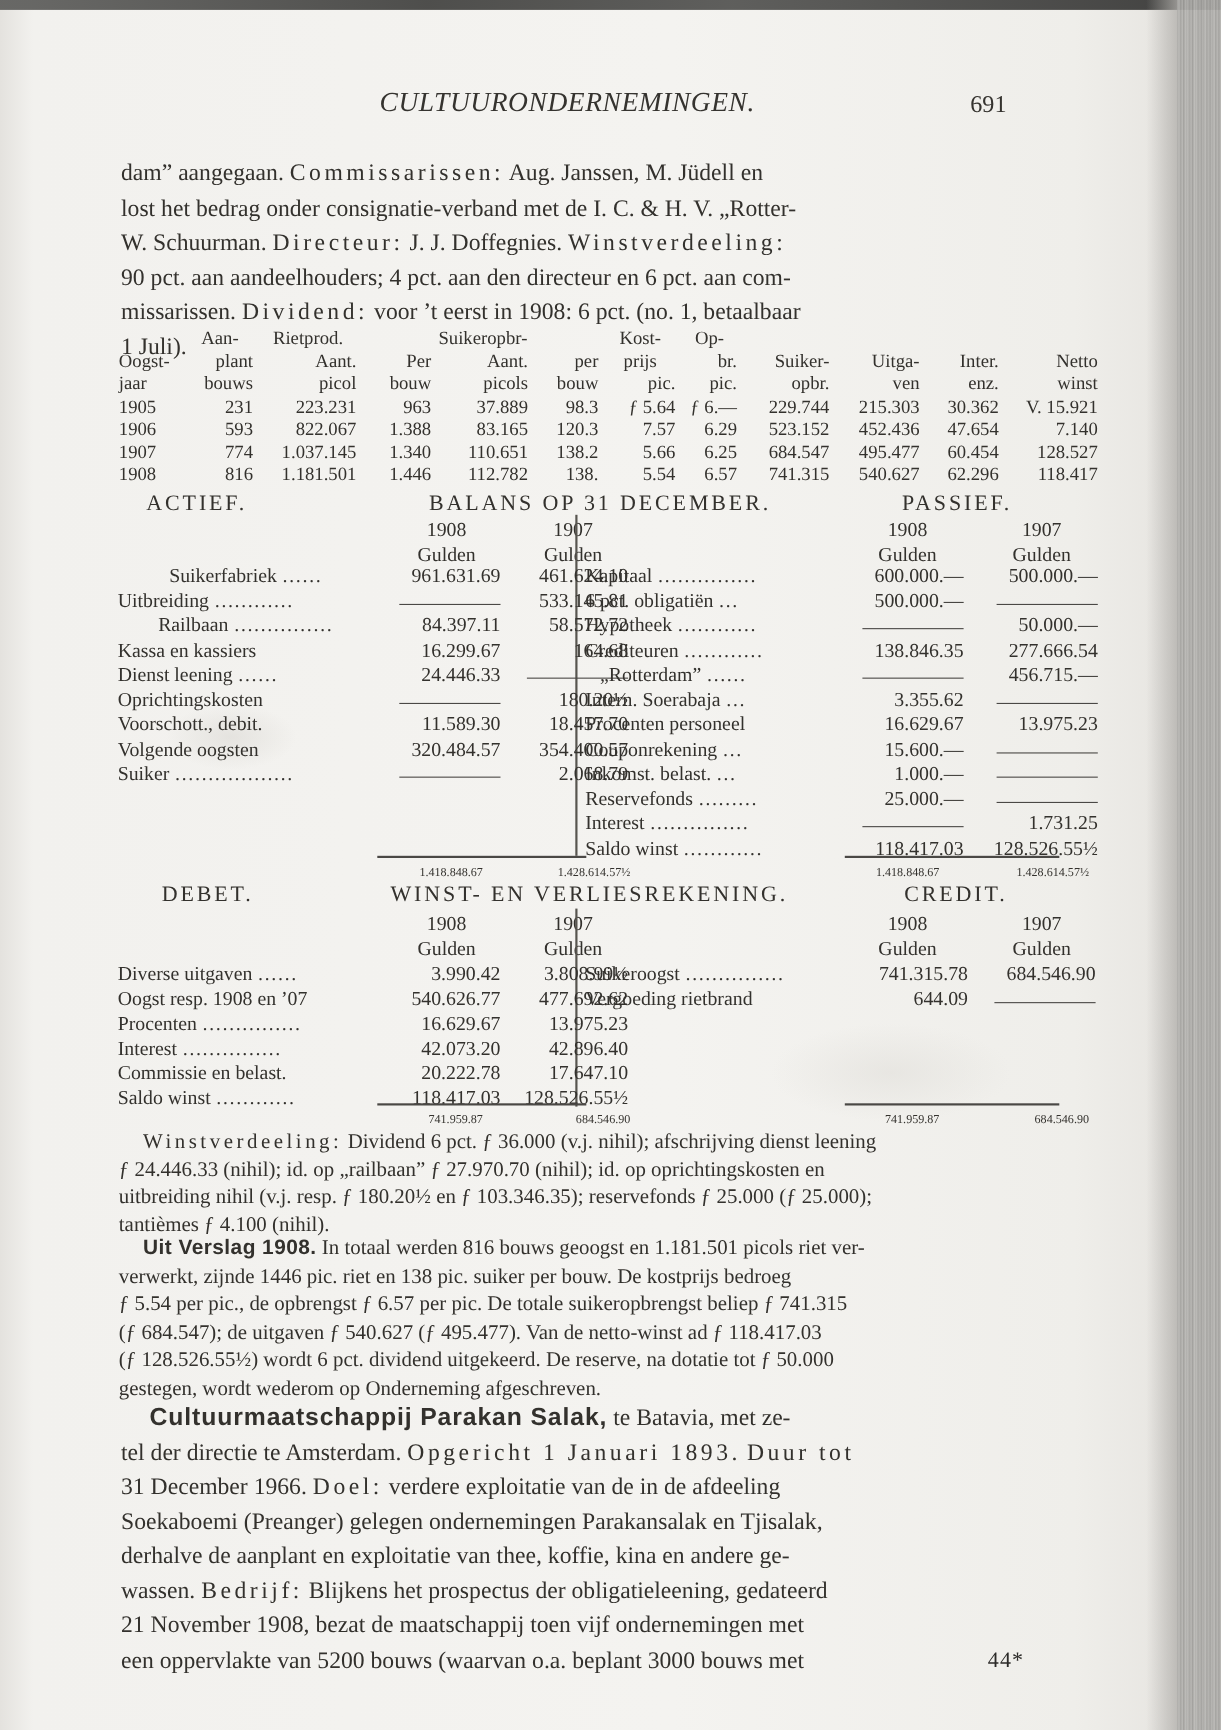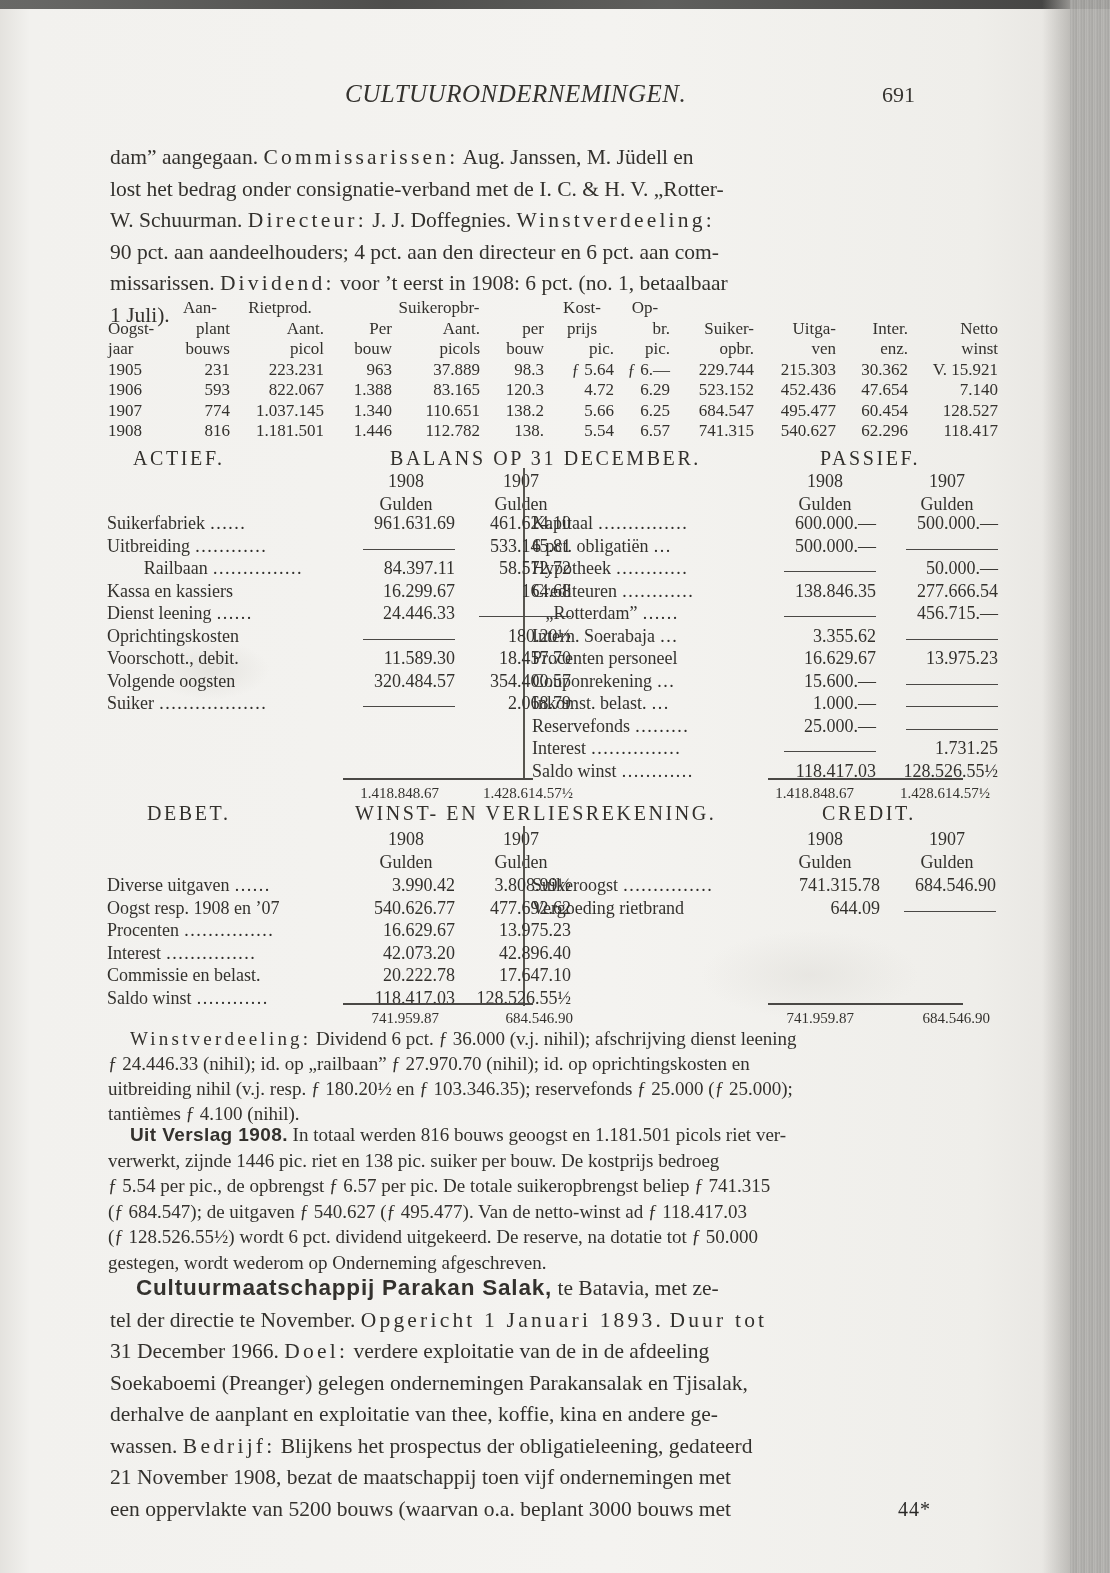--- a/index.html
+++ b/index.html
@@ -54,21 +54,21 @@
   .sect-head { position:absolute; font-size:20px; letter-spacing:2.6px; color:#33312d; }
 
   .bal { position:absolute; font-size:18px; color:#33312d; }
   .bal table { border-collapse:collapse; }
   .bal td { line-height:22.5px; padding:0 2px; white-space:nowrap; vertical-align:bottom; }
   .dash { display:inline-block; width:92px; border-bottom:1.6px solid #4a4845;
       height:11px; vertical-align:2px;}
   .vrule { position:absolute; width:1.6px; background:#57554f; }
   .hrule { position:absolute; height:1.5px; background:#4a4845; }
 
-  .smallnum { font-size:15px; }
+  .smallnum { font-size:11px; }
   .pg-footer { position:absolute; font-size:20px; letter-spacing:1px; }
 </style>
 </head>
 <body>
 
 <div id="page"></div>
 <div id="topband"></div>
 <div id="gutter2"></div>
 <div id="gutter"></div>
 <div id="smudge1"></div>
@@ -148,21 +148,21 @@
           <td class="r">30.362</td>
           <td class="r">V. 15.921</td>
         </tr>
         <tr>
           <td class="l">1906</td>
           <td class="r">593</td>
           <td class="r">822.067</td>
           <td class="r">1.388</td>
           <td class="r">83.165</td>
           <td class="r">120.3</td>
-          <td class="r">4.72</td>
+          <td class="r">7.57</td>
           <td class="r">6.29</td>
           <td class="r">523.152</td>
           <td class="r">452.436</td>
           <td class="r">47.654</td>
           <td class="r">7.140</td>
         </tr>
         <tr>
           <td class="l">1907</td>
           <td class="r">774</td>
           <td class="r">1.037.145</td>
@@ -229,21 +229,21 @@
     </tbody>
       </table>
   </div>
 
   <div class="vrule" style="left:523px; top:468px; height:310px;"></div>
 
   <div class="bal" style="left:105px; top:512px;">
     <table>
         <tbody id="actief-body">
           <tr>
-            <td class="l" style="width: 232px;">Suikerfabriek<span class="dots"> ……</span></td>
+            <td class="l" style="width: 232px; text-align: center;">Suikerfabriek<span class="dots"> ……</span></td>
             <td class="r" style="width: 112px;">961.631.69</td>
             <td class="r" style="width: 112px;">461.624.10</td>
           </tr>
           <tr>
             <td class="l" style="width: 232px;">Uitbreiding<span class="dots"> …………</span></td>
             <td class="r" style="width: 112px;"><span class="dash"></span></td>
             <td class="r" style="width: 112px;">533.145.81</td>
           </tr>
           <tr>
             <td class="l" style="width: 232px; text-align: center;">Railbaan<span class="dots"> ……………</span></td>
@@ -505,21 +505,21 @@
     <div><span style="display:inline-block;width:22px"></span><span class="b">Uit Verslag 1908.</span><span> In totaal werden 816 bouws geoogst en 1.181.501 picols riet ver-</span></div>
     <div>verwerkt, zijnde 1446 pic. riet en 138 pic. suiker per bouw. De kostprijs bedroeg</div>
     <div>ƒ 5.54 per pic., de opbrengst ƒ 6.57 per pic. De totale suikeropbrengst beliep ƒ 741.315</div>
     <div>(ƒ 684.547); de uitgaven ƒ 540.627 (ƒ 495.477). Van de netto-winst ad ƒ 118.417.03</div>
     <div>(ƒ 128.526.55½) wordt 6 pct. dividend uitgekeerd. De reserve, na dotatie tot ƒ 50.000</div>
     <div>gestegen, wordt wederom op Onderneming afgeschreven.</div>
   </div>
 
   <div class="para" style="left:110px; top:1272px; width:845px; font-size:21.5px; line-height:31.5px;">
     <div><span style="display:inline-block;width:26px"></span><span class="b" style="font-size:22.5px; letter-spacing:.8px;">Cultuurmaatschappij Parakan Salak,</span><span> te Batavia, met ze-</span></div>
-    <div><span>tel der directie te November. </span><span class="sp">Opgericht 1 Januari 1893.</span><span> </span><span class="sp">Duur tot</span></div>
+    <div><span>tel der directie te Amsterdam. </span><span class="sp">Opgericht 1 Januari 1893.</span><span> </span><span class="sp">Duur tot</span></div>
     <div><span>31 December 1966. </span><span class="sp">Doel:</span><span> verdere exploitatie van de in de afdeeling</span></div>
     <div>Soekaboemi (Preanger) gelegen ondernemingen Parakansalak en Tjisalak,</div>
     <div>derhalve de aanplant en exploitatie van thee, koffie, kina en andere ge-</div>
     <div><span>wassen. </span><span class="sp">Bedrijf:</span><span> Blijkens het prospectus der obligatieleening, gedateerd</span></div>
     <div>21 November 1908, bezat de maatschappij toen vijf ondernemingen met</div>
     <div>een oppervlakte van 5200 bouws (waarvan o.a. beplant 3000 bouws met</div>
   </div>
 
   <div class="pg-footer" style="left:898px; top:1498px;">44*</div>
 

